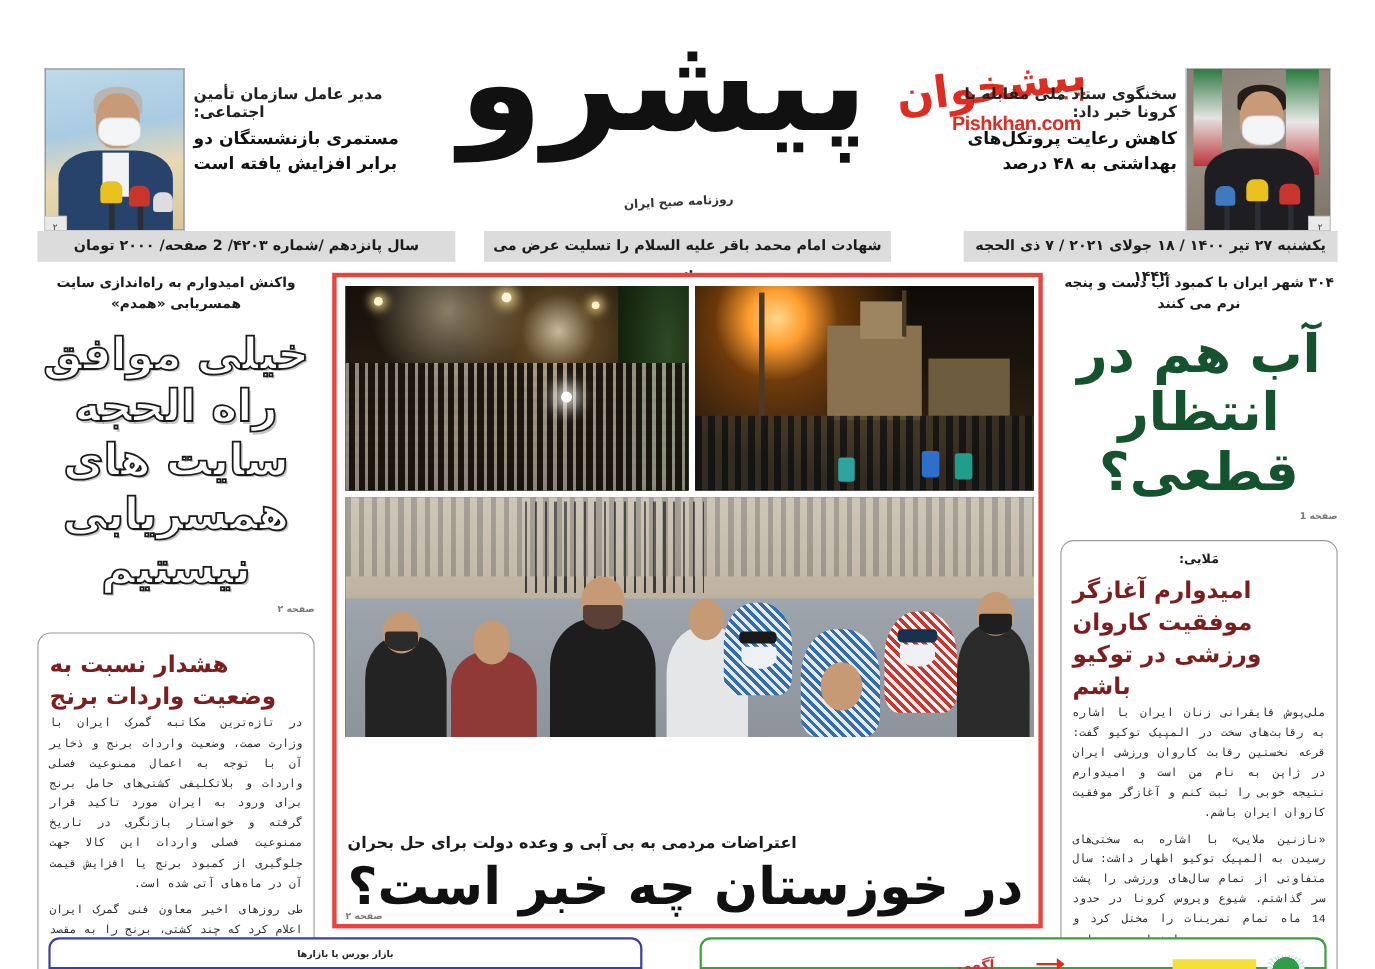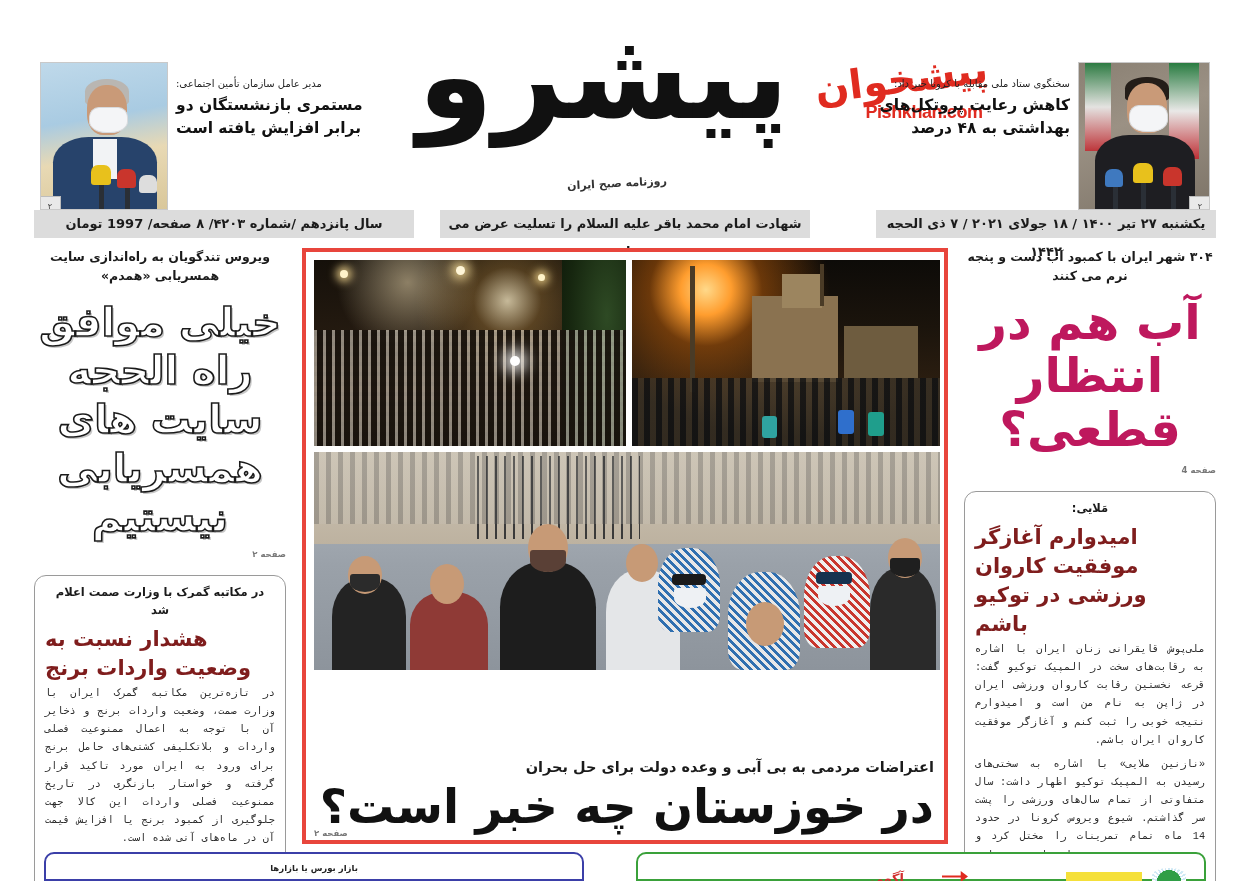--- a/index.html
+++ b/index.html
@@ -35,21 +35,21 @@
 
   .mast-pagebadge{position:absolute;bottom:-9px;width:20px;height:20px;background:#e9e9e9;
     border:1px solid #bdbdbd;color:#333;font-size:8px;line-height:20px;text-align:center;
     clip-path:polygon(0 0,100% 0,100% 60%,50% 100%,0 60%);}
   .mast-photo.left .mast-pagebadge{left:-2px;}
   .mast-photo.right .mast-pagebadge{right:-2px;}
 
   .mast-side{position:absolute;top:78px;width:200px;}
   .mast-side.left{left:176px;text-align:left;direction:rtl;}
   .mast-side.right{right:180px;text-align:right;direction:rtl;}
-  .mast-kicker{font-size:10px;font-weight:400;color:#222;margin-bottom:5px;letter-spacing:-.2px;}
+  .mast-kicker{font-size:14px;font-weight:700;color:#222;margin-bottom:5px;letter-spacing:-.2px;}
   .mast-title{font-size:15.5px;font-weight:700;line-height:1.46;color:#111;letter-spacing:-.3px;}
 
   .logo-wrap{position:absolute;left:455px;top:4px;width:340px;height:200px;}
   .logo-main{position:absolute;right:6px;top:-6px;width:330px;text-align:center;
     font-family:"DejaVu Sans","Liberation Sans",sans-serif;
     font-size:122px;font-weight:700;color:#111;line-height:1.28;letter-spacing:-6px;}
   .logo-sub{position:absolute;right:128px;bottom:14px;font-size:11px;color:#333;font-weight:600;
     transform:rotate(-3deg);}
 
   .pishkhan{position:absolute;right:262px;top:56px;width:128px;text-align:center;}
@@ -67,21 +67,21 @@
   .seg-left{left:34px;width:380px;}
 
   
   .col-right{position:absolute;right:34px;top:248px;width:252px;}
   .col-left{position:absolute;left:34px;top:248px;width:252px;}
   .center{position:absolute;left:302px;top:248px;width:646px;height:596px;
     border:4px solid #e8453c;background:#fff;box-sizing:border-box;}
 
   
   .story-kicker{font-size:12.5px;font-weight:700;color:#1b1b1b;text-align:center;line-height:1.5;}
-  .redline{font-size:48px;font-weight:700;color:#be185d;text-align:center;line-height:1.12;
+  .redline{font-size:48px;font-weight:700;color:#14532d;text-align:center;line-height:1.12;
     letter-spacing:-2px;margin-top:10px;}
   .pageref{font-size:8.5px;color:#777;margin-top:8px;font-weight:700;}
 
   .boxed{border:1px solid #9a9a9a;border-radius:12px;padding:8px 10px 12px;margin-top:16px;background:#fff;}
   .bx-kicker{font-size:11.5px;font-weight:700;text-align:center;color:#1b1b1b;line-height:1.5;}
   .bx-head{font-size:21px;font-weight:700;text-align:left;line-height:1.38;margin-top:6px;
     color:#7f1d1d;letter-spacing:-.5px;}
   .bx-body{font-size:10.2px;line-height:1.78;text-align:justify;color:#2b2b2b;margin-top:2px;font-family:Liberation Mono, monospace;}
   .bx-body p{margin:0 0 6px;}
 
@@ -119,21 +119,21 @@
   .fence{position:absolute;left:26%;top:2%;width:26%;height:38%;
     background:repeating-linear-gradient(90deg,#3a3a3a 0 2px,rgba(0,0,0,0) 2px 9px);}
   .person{position:absolute;border-radius:42% 42% 0 0;}
   .head{position:absolute;border-radius:50%;background:#c79a76;}
   .maskw{position:absolute;border-radius:3px 3px 50% 50%;background:#eef1f4;}
   .kefiyeh{position:absolute;border-radius:44% 44% 20% 20%;
     background:repeating-linear-gradient(45deg,#e8e8e8 0 3px,#2f6fb0 3px 6px);}
   .kefred{position:absolute;border-radius:44% 44% 20% 20%;
     background:repeating-linear-gradient(45deg,#f0f0f0 0 3px,#c9372e 3px 6px);}
 
-  .center-cap{position:absolute;left:10px;right:10px;bottom:6px;text-align:right;}
+  .center-cap{position:absolute;left:10px;right:10px;bottom:6px;text-align:left;}
   .cap-kicker{font-size:14.5px;font-weight:700;color:#1b1b1b;letter-spacing:-.3px;}
   .cap-head{font-size:47px;font-weight:700;color:#111;line-height:1.12;margin-top:6px;letter-spacing:-2.5px;}
   .cap-ref{position:absolute;left:8px;bottom:2px;font-size:8.5px;color:#777;font-weight:700;}
 
   
   .bottom{position:absolute;left:0;top:852px;width:1250px;height:29px;}
   .bbox{position:absolute;top:0;height:29px;border-radius:10px 10px 0 0;background:#fff;box-sizing:border-box;}
   .bbox-left{left:44px;width:540px;border:2px solid #3b3fa8;}
   .bbox-right{right:44px;width:570px;border:2px solid #3aa13a;}
   .bbox-left .btxt{font-size:8.5px;font-weight:700;color:#222;text-align:center;line-height:29px;}
@@ -202,50 +202,49 @@
       <div class="mic" style="left:54px;top:100px;width:20px;height:20px;background:#e8c11c;"></div>
       <div class="mic-stem" style="left:92px;top:114px;height:34px;"></div>
       <div class="mic" style="left:84px;top:104px;width:19px;height:19px;background:#c9352c;"></div>
       <div class="mast-pagebadge">۲</div>
     </div>
   </div>
 
   <div class="infobar">
     <div class="seg seg-right">یکشنبه ۲۷ تیر ۱۴۰۰ / ۱۸ جولای ۲۰۲۱ / ۷ ذی الحجه ۱۴۴۲</div>
     <div class="seg seg-mid">شهادت امام محمد باقر علیه السلام را تسلیت عرض می نمائیم</div>
-    <div class="seg seg-left">سال پانزدهم /شماره ۴۲۰۳/ ۸ صفحه/ 1997 تومان</div>
+    <div class="seg seg-left">سال پانزدهم /شماره ۴۲۰۳/ 2 صفحه/ ۲۰۰۰ تومان</div>
   </div>
 
   <div class="col-right">
     <div>
       <div class="story-kicker">۳۰۴ شهر ایران با کمبود آب دست و پنجه نرم می کنند</div>
       <div class="redline">آب هم در انتظار قطعی؟</div>
-      <div class="pageref">صفحه 4</div>
+      <div class="pageref">صفحه 1</div>
     </div>
 
     <div class="boxed">
       <div class="bx-kicker">مَلایی:</div>
       <div class="bx-head">امیدوارم آغازگر موفقیت کاروان ورزشی در توکیو باشم</div>
       <div class="bx-body">
         <p>ملی‌پوش قایقرانی زنان ایران با اشاره به رقابت‌های سخت در المپیک توکیو گفت: قرعه نخستین رقابت کاروان ورزشی ایران در ژاپن به نام من است و امیدوارم نتیجه خوبی را ثبت کنم و آغازگر موفقیت کاروان ایران باشم.</p>
         <p>«نازنین ملایی» با اشاره به سختی‌های رسیدن به المپیک توکیو اظهار داشت: سال متفاوتی از تمام سال‌های ورزشی را پشت سر گذاشتم. شیوع ویروس کرونا در حدود 14 ماه تمام تمرینات را مختل کرد و مجبور بودیم به صورت انفرادی و مجازی زیر نظر مربیان تمرین داشته باشیم. کار راحتی نبود.</p>
       </div>
       <div class="pageref">صفحه ۶</div>
     </div>
   </div>
 
   <div class="col-left">
     <div>
-      <div class="story-kicker">ویروس تندگویان به راه‌اندازی سایت همسریابی «همدم»</div>
+      <div class="story-kicker">واکنش امیدوارم به راه‌اندازی سایت همسریابی «همدم»</div>
       <div class="outline-head">خیلی موافق راه الحجه سایت های همسریابی نیستیم</div>
       <div class="pageref">صفحه ۲</div>
     </div>
 
     <div class="boxed">
-      <div class="bx-kicker">در مکاتبه گمرک با وزارت صمت اعلام شد</div>
       <div class="bx-head">هشدار نسبت به وضعیت واردات برنج</div>
       <div class="bx-body">
         <p>در تازه‌ترین مکاتبه گمرک ایران با وزارت صمت، وضعیت واردات برنج و ذخایر آن با توجه به اعمال ممنوعیت فصلی واردات و بلاتکلیفی کشتی‌های حامل برنج برای ورود به ایران مورد تاکید قرار گرفته و خواستار بازنگری در تاریخ ممنوعیت فصلی واردات این کالا جهت جلوگیری از کمبود برنج یا افزایش قیمت آن در ماه‌های آتی شده است.</p>
         <p>طی روزهای اخیر معاون فنی گمرک ایران اعلام کرد که چند کشتی، برنج را به مقصد ایران بارگیری با در حال بارگیری هستند اما مساله اینجاست که زمانی به بنادر می‌رسند که ممنوعیت فصلی واردات..</p>
       </div>
 
     </div>
   </div>
 
   <div class="center">

